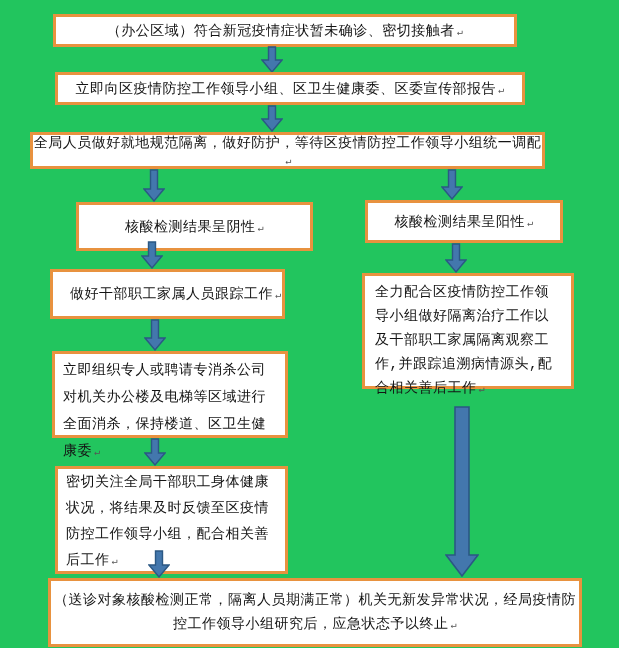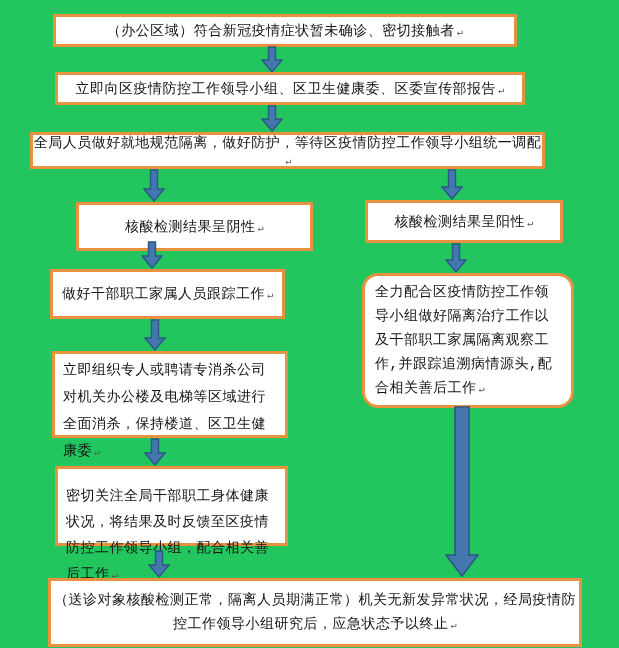--- a/index.html
+++ b/index.html
@@ -42,24 +42,24 @@
   }
   .arrow{
     position:absolute;
   }
   
   .b1{left:53px;top:14px;width:464px;height:33px;}
   .b2{left:55px;top:72px;width:470px;height:33px;}
   .b3{left:30px;top:132px;width:515px;height:37px;}
   .b4{left:51px;top:202px;width:237px;height:49px;margin-left:25px;}
   .b5{left:365px;top:200px;width:198px;height:43px;}
-  .b6{left:50px;top:269px;width:235px;height:50px;padding-left:9px;}
-  .b7{left:362px;top:273px;width:212px;height:135px;line-height:24px;padding:4px 10px;border-radius:16px;}
+  .b6{left:50px;top:269px;width:235px;height:50px;padding-left:17px;}
+  .b7{left:362px;top:273px;width:212px;height:116px;line-height:24px;padding:4px 10px;}
   .b8{left:52px;top:351px;width:236px;height:87px;line-height:27px;padding:3px 8px;}
-  .b9{left:55px;top:466px;width:233px;height:80px;line-height:26px;padding:14px 8px;}
+  .b9{left:55px;top:466px;width:233px;height:108px;line-height:26px;padding:0 8px;}
   .b10{left:48px;top:578px;width:534px;height:69px;line-height:24px;}
 </style>
 </head>
 <body>
 
 <div class="canvas">
 
   <div class="box b1 center">
     <span class="inner"><span>（办公区域）符合新冠疫情症状暂未确诊、密切接触者</span><span class="ret">↵</span></span>
   </div>

